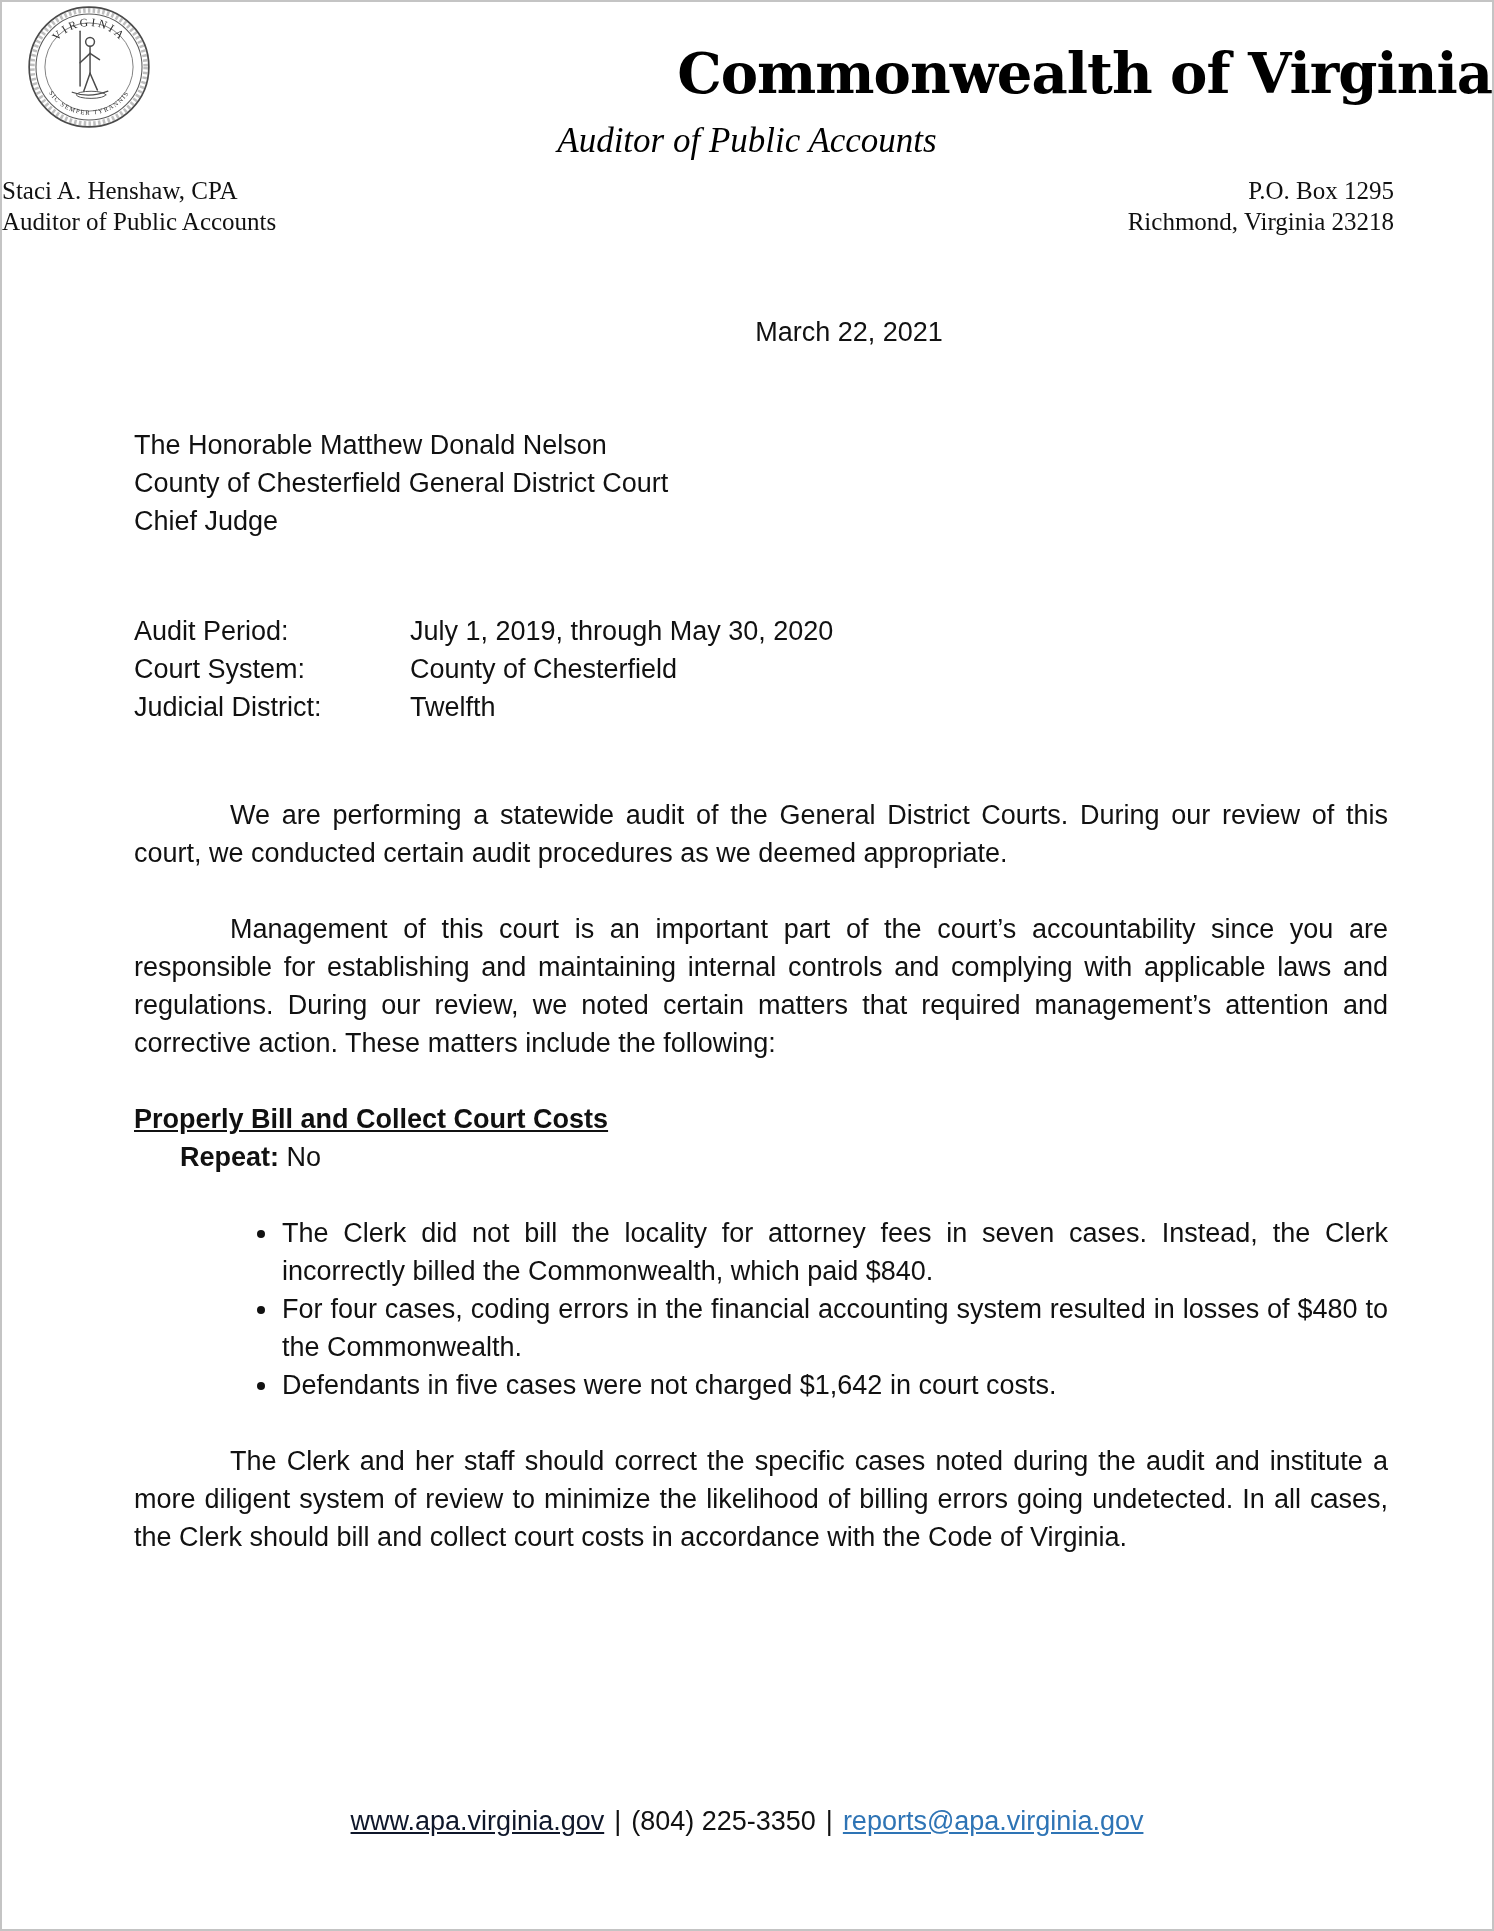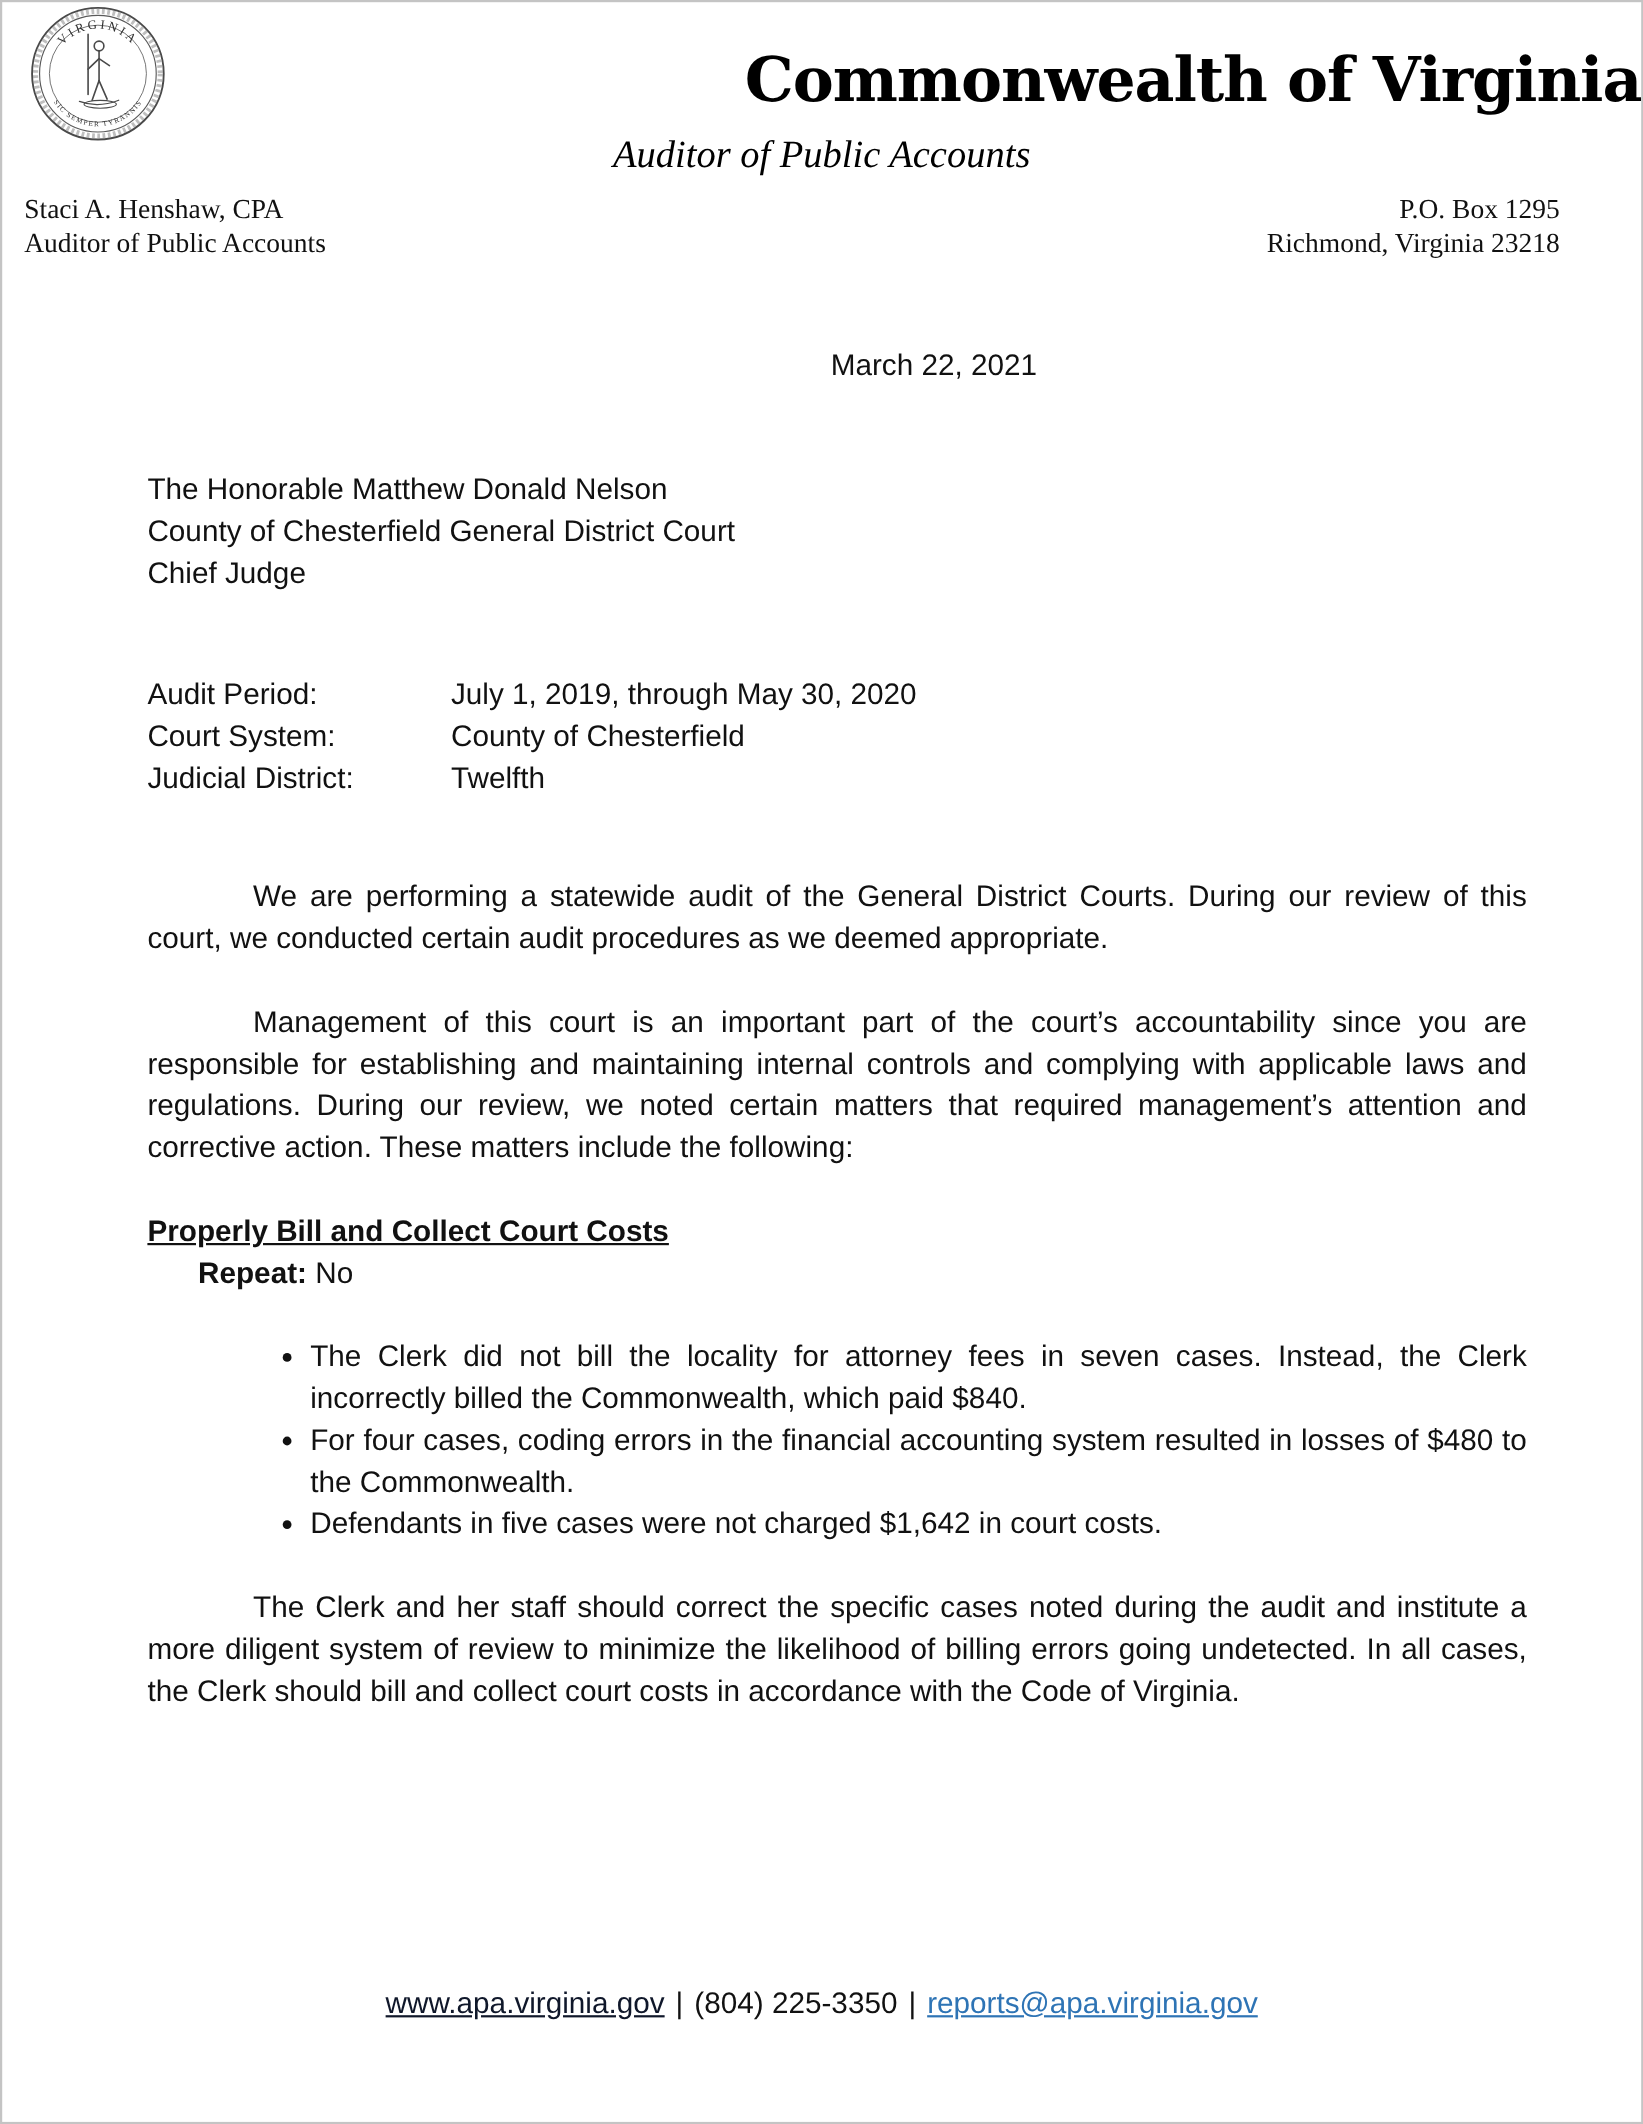--- a/index.html
+++ b/index.html
@@ -26,22 +26,22 @@
   .lh-subtitle{
     text-align:center;
     font-family:"Liberation Serif",serif;
     font-style:italic;font-size:35px;margin-top:18px;color:#000;
   }
   .lh-contacts{
     display:flex;justify-content:space-between;
     font-family:"Liberation Serif",serif;
     font-size:25px;line-height:1.25;margin-top:14px;
   }
-  .lh-left{padding-left:20px;}
-  .lh-right{text-align:right;padding-right:74px;}
+  .lh-left{}
+  .lh-right{text-align:right;padding-right:98px;}
   
   .date-line{text-align:center;transform:translateX(88px);margin-top:80px;}
   .recipient{margin-top:78px;line-height:38px;}
   .details{margin-top:72px;line-height:38px;}
   .detail-row{display:flex;}
   .detail-label{width:276px;flex:0 0 276px;}
   .para{
     text-align:justify;text-justify:inter-word;
     line-height:38px;margin:38px 0 0 0;
     text-indent:96px;

